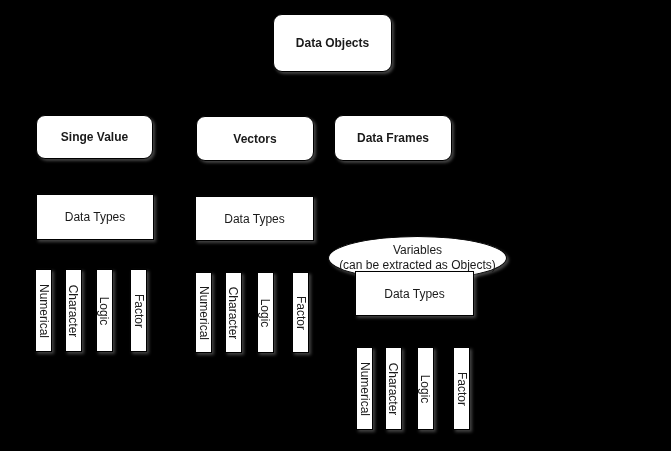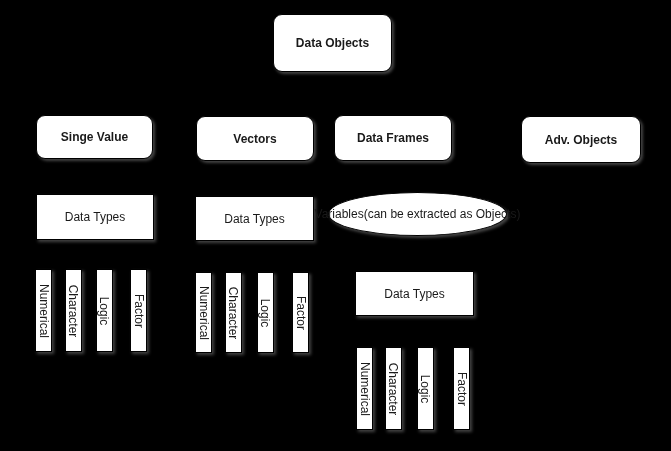--- a/index.html
+++ b/index.html
@@ -23,22 +23,24 @@
     font-size: 12px;
     display: flex;
     align-items: center;
     justify-content: center;
     text-align: center;
     box-shadow: 2px 2px 3px rgba(150,150,150,0.45);
   }
   .rounded { border-radius: 9px; font-weight: bold; }
   .ellipse {
     border-radius: 50%;
+    flex-direction: column;
     line-height: 1.25;
     font-size: 12px;
+    margin-top: 44px;
   }
   .ellipse .line { white-space: nowrap; }
   .vbox { overflow: visible; }
   .vbox .vlabel {
     transform: rotate(90deg);
     white-space: nowrap;
     font-size: 12px;
     color: #1a1a1a;
   }
 
@@ -77,23 +79,20 @@
   </div>
 
   <div class="node rounded n-singe">
     <span>Singe Value</span>
   </div>
   <div class="node rounded n-vect">
     <span>Vectors</span>
   </div>
   <div class="node rounded n-frames">
     <span>Data Frames</span>
-  </div>
-  <div class="node rounded n-adv">
-    <span>Adv. Objects</span>
   </div>
 
   <div class="node n-dt1">
     <span>Data Types</span>
   </div>
   <div class="node n-dt2">
     <span>Data Types</span>
   </div>
   <div class="node ellipse n-ellip">
     <span class="line">Variables</span>

